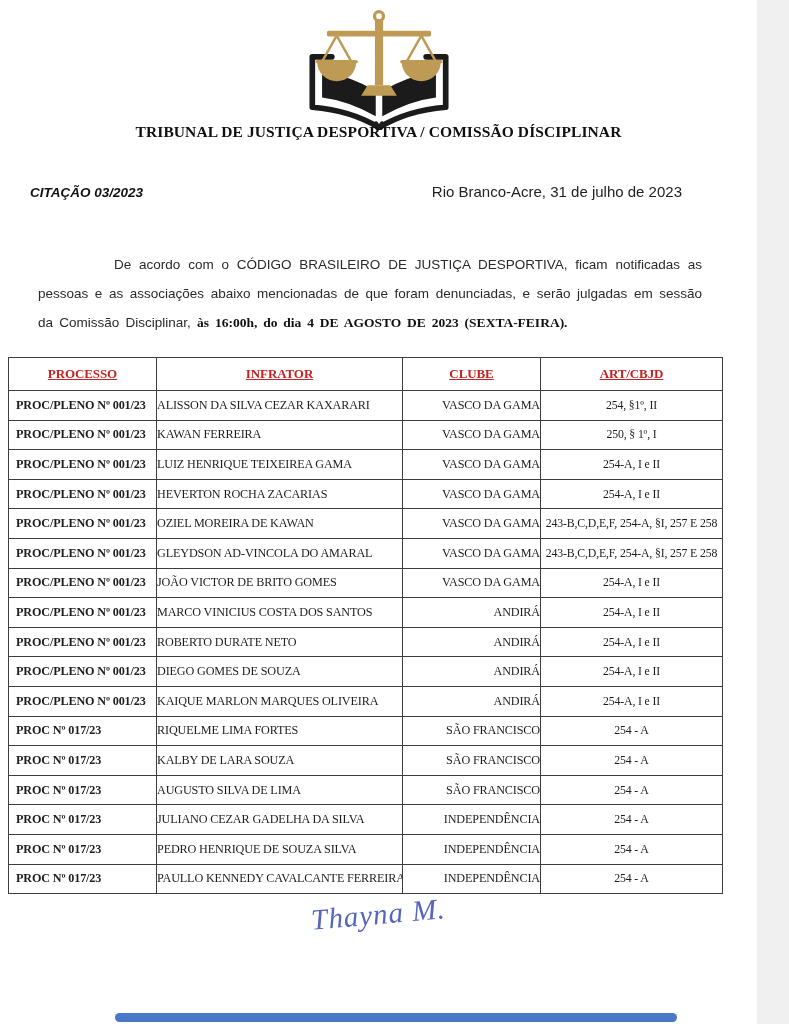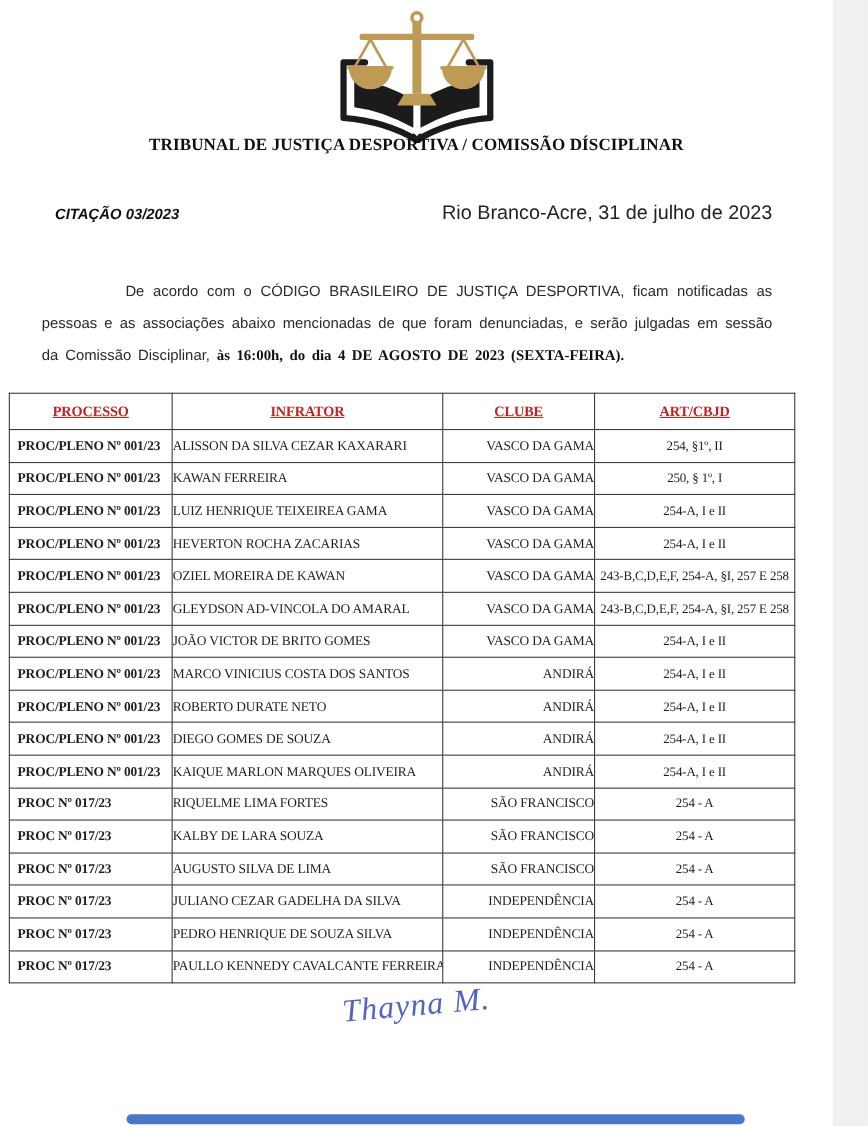--- a/index.html
+++ b/index.html
@@ -20,29 +20,29 @@
   .acronym {
     font-family:"Liberation Sans", sans-serif; font-weight:bold;
     font-size:27px; letter-spacing:1.5px; color:#bf9a55; margin-top:-14px;
   }
   .doc-title {
     position:absolute; top:123px; left:0; width:757px; text-align:center;
     font-weight:bold; font-size:15.5px; color:#101010; letter-spacing:0.1px;
   }
   
   .meta-row {
-    position:absolute; top:183px; left:50px; width:652px;
+    position:absolute; top:183px; left:30px; width:652px;
     display:flex; justify-content:space-between; align-items:baseline;text-align:right;
   }
   .citation {
     font-family:"Liberation Sans", sans-serif; font-style:italic;
     font-weight:bold; font-size:13.5px; color:#111;
   }
   .dateline {
-    font-family:"Liberation Sans", sans-serif; font-size:18px; color:#222;
+    font-family:"Liberation Sans", sans-serif; font-size:15px; color:#222;
   }
   
   .body-par {
     position:absolute; top:250px; left:38px; width:664px;
     font-family:"Liberation Sans", sans-serif; font-size:13.5px;
     line-height:29px; text-align:justify; text-indent:76px; color:#2a2a2a;
     word-spacing:2.5px;
   }
   .body-par .bold-part {
     font-family:"Liberation Serif", serif; font-weight:bold; color:#111;

